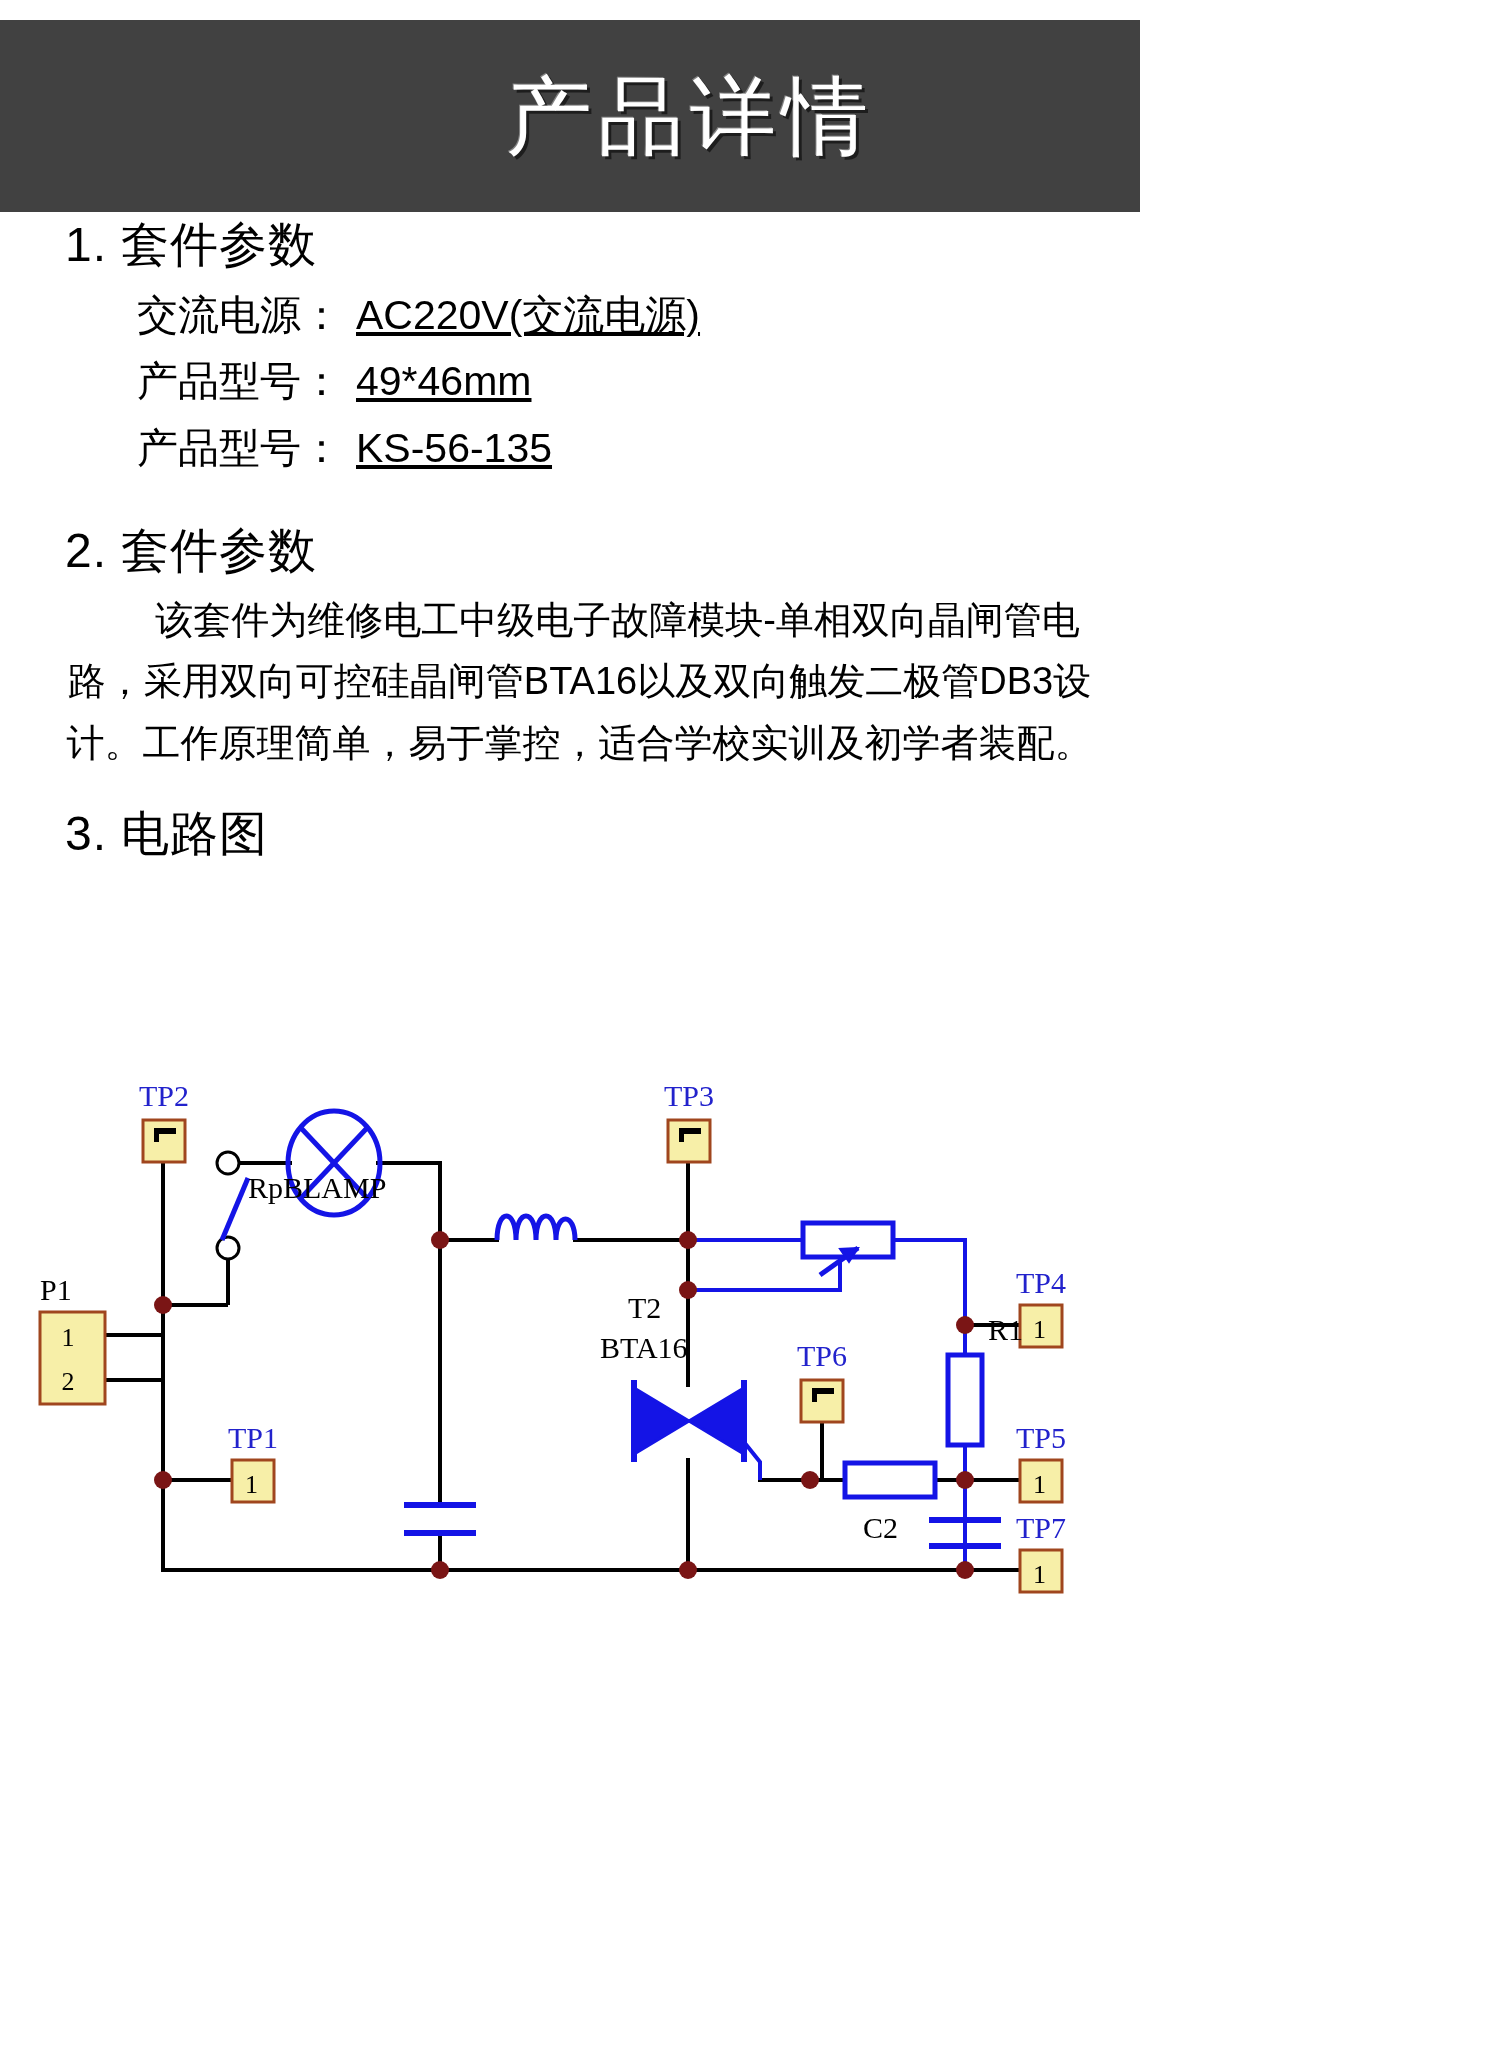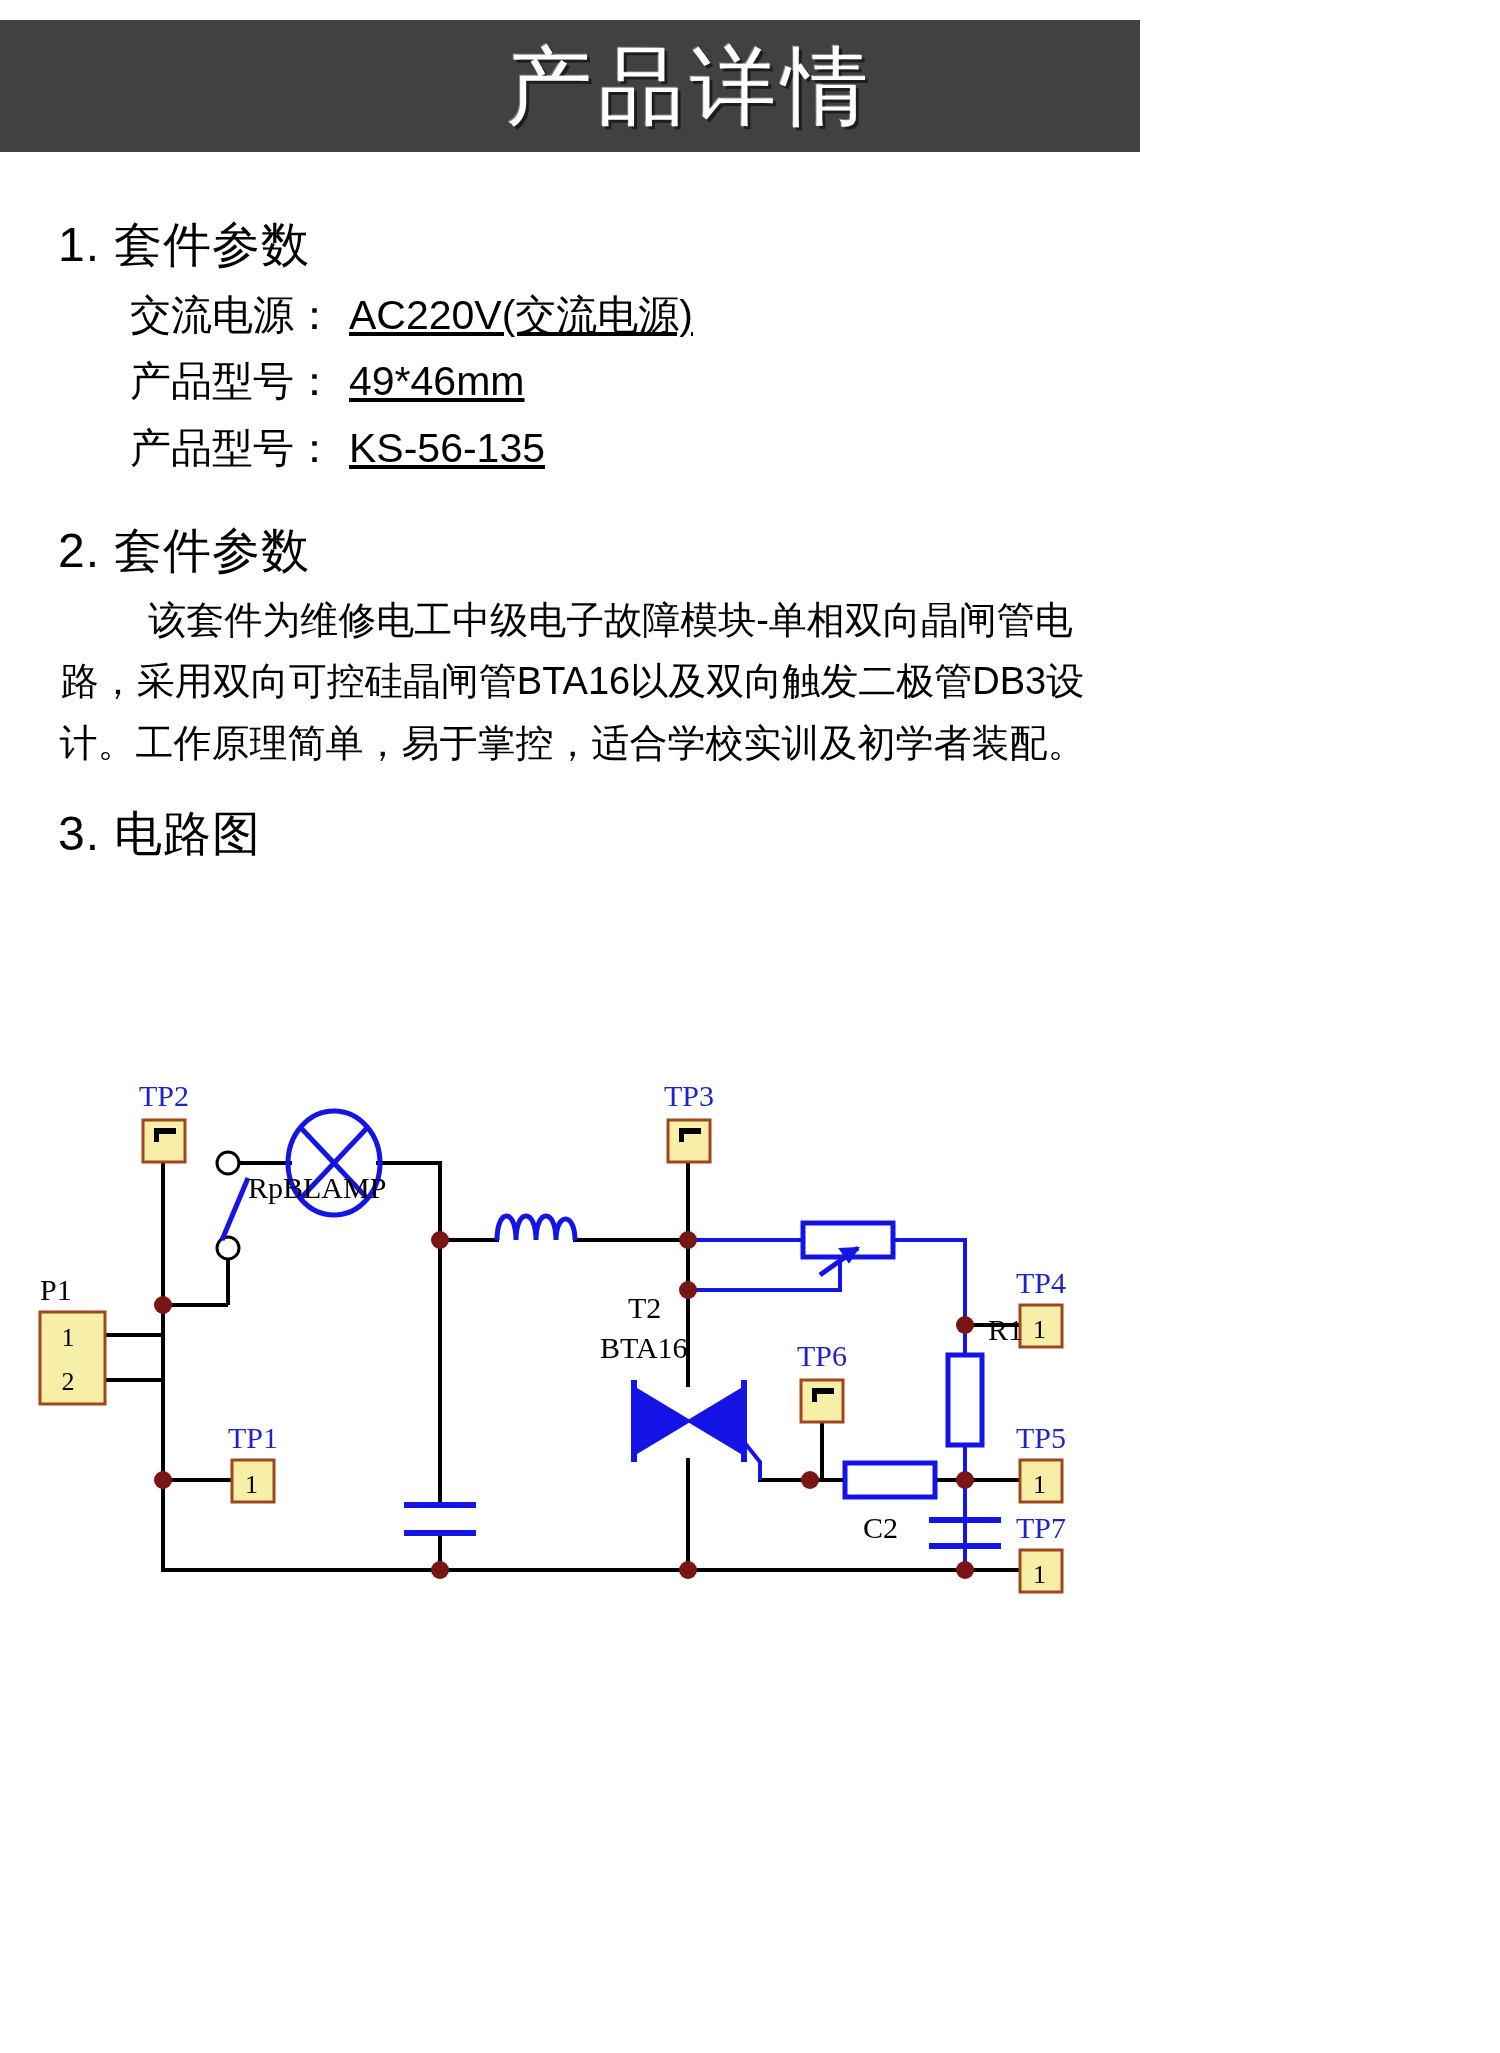--- a/index.html
+++ b/index.html
@@ -15,41 +15,41 @@
     background: #ffffff;
     overflow: hidden;
   }
 
   
   .banner {
     position: absolute;
     left: 0;
     top: 20px;
     width: 1140px;
-    height: 132px;
+    height: 192px;
     background: #414141;
     display: flex;
     align-items: center;
     justify-content: center;
   }
   .banner-title {
     color: #ffffff;
     font-size: 86px;
     font-weight: 400;
     letter-spacing: 6px;
     line-height: 1;
     padding-left: 240px;
     text-shadow: 3px 3px 0px rgba(0,0,0,0.55), -1px -1px 0 rgba(255,255,255,0.35);
     font-family: "Liberation Sans", "DejaVu Sans", sans-serif;
   }
 
   
   .content {
     position: absolute;
-    left: 0;
+    left: 7px;
     top: 185px;
     width: 1140px;
   }
 
   .sec-head {
     font-size: 48px;
     line-height: 1.1;
     color: #000;
     font-weight: 400;
     letter-spacing: 1px;

